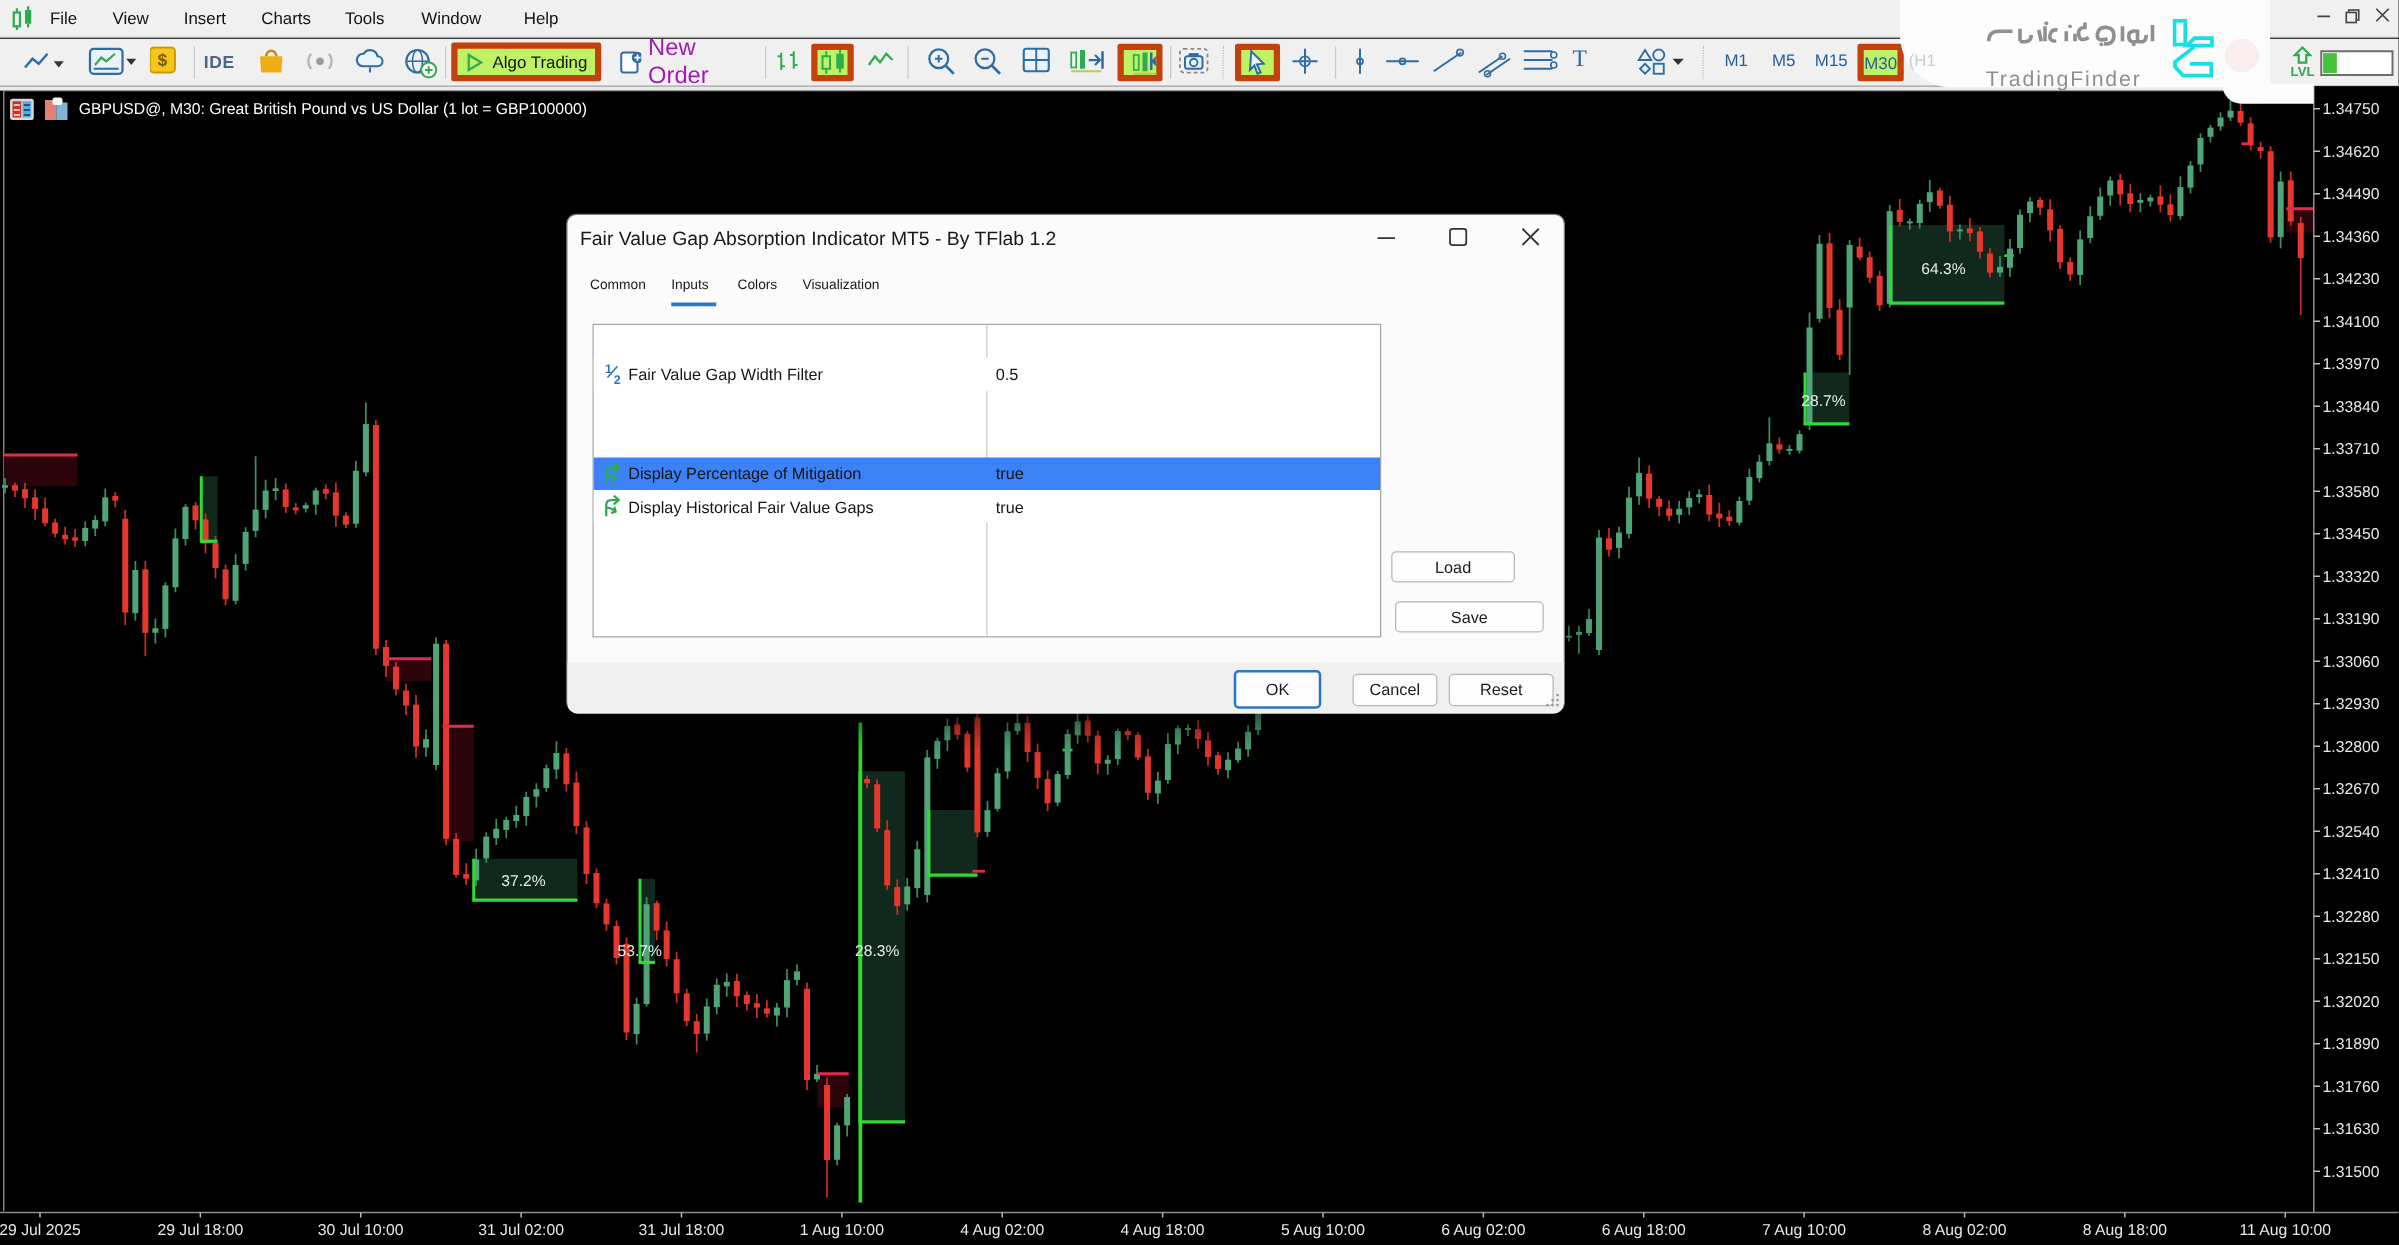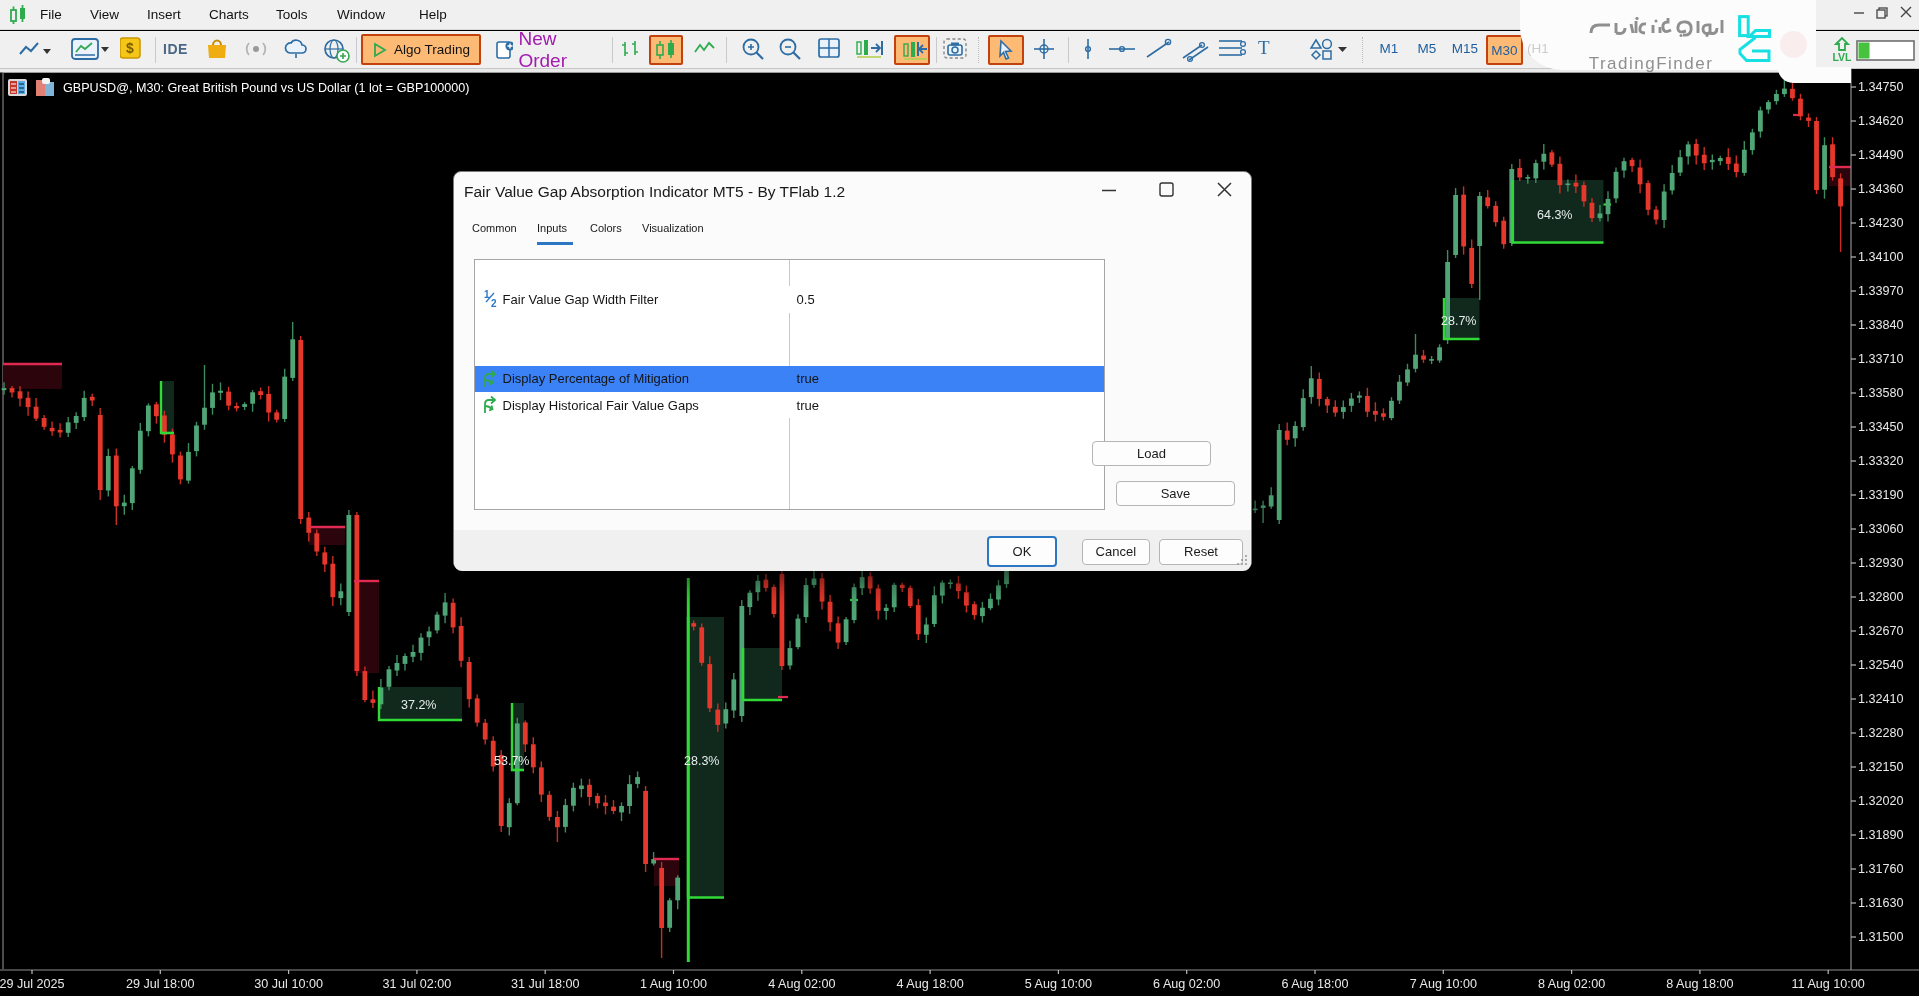--- a/index.html
+++ b/index.html
@@ -1,21 +1,21 @@
 <!DOCTYPE html>
 <html><head><meta charset="utf-8">
 <style>
 *{margin:0;padding:0;box-sizing:border-box}
 body{width:1919px;height:996px;position:relative;overflow:hidden;font-family:"Liberation Sans",sans-serif;background:#000}
 .menubar{position:absolute;left:0;top:0;width:1919px;height:30px;background:#f0f0f0;border-bottom:1px solid #d9d9d9}
 .menubar .mi{position:absolute;top:7px;font-size:13.5px;color:#111}
 .toolbar{position:absolute;left:0;top:31px;width:1919px;height:38px;background:#f0f0f0;border-bottom:1px solid #c8c8c8}
 .sep{position:absolute;top:6px;height:26px;width:1px;background:#c9c9c9}
 .tbtn{position:absolute;display:flex;align-items:center;justify-content:center}
-.sel{background:#fdba74;border:2px solid #c2410c;border-radius:2px}
+.sel{background:#bef264;border:5px solid #c2410c;border-radius:2px}
 .dlg{position:absolute;left:453px;top:171px;width:799px;height:399px;background:#fbfbfb;border:1px solid #7a7a7a;border-radius:8px;box-shadow:0 10px 30px rgba(0,0,0,.65);z-index:30}
 .dlg .ttl{position:absolute;left:10px;top:11px;font-size:15.5px;color:#191919}
 .tab{position:absolute;top:50px;font-size:11px;color:#191919}
 .tbl{position:absolute;left:19.6px;top:87px;width:631.8px;height:250.5px;background:#fff;border:1px solid #a5a5a5}
 .row{position:absolute;left:0;width:100%;height:26.4px}
 .rlab{position:absolute;left:28px;top:5.5px;font-size:13px;color:#151515}
 .rval{position:absolute;left:322px;top:5.5px;font-size:13px;color:#151515}
 .btn{position:absolute;background:#fdfdfd;border:1px solid #b5b5b5;border-radius:4px;font-size:13px;color:#1a1a1a;display:flex;align-items:center;justify-content:center}
 .wm{position:absolute;z-index:40}
 </style></head><body>
@@ -881,21 +881,21 @@
         <svg width="22" height="22" style="position:absolute;left:6px;top:2px">
           <path d="M4 19 L4 10 Q4 6 8 6 L13 6" fill="none" stroke="#2eab4f" stroke-width="1.8"></path>
           <path d="M10 2.5 L14 6 L10 9.5" fill="none" stroke="#2eab4f" stroke-width="1.8"></path>
           <path d="M4 12 Q8 12 11 15" fill="none" stroke="#2eab4f" stroke-width="1.8"></path>
           <path d="M8 16.5 L11.5 15.2 L10.5 11.5" fill="none" stroke="#2eab4f" stroke-width="1.8"></path>
         </svg>
         <span class="rlab">Display Historical Fair Value Gaps</span>
         <span class="rval">true</span>
       </div>
     </div>
-    <div class="btn" style="left:638px;top:269px;width:119px;height:25px">Load</div>
+    <div class="btn" style="left:659px;top:269px;width:99px;height:25px">Load</div>
     <div class="btn" style="left:662px;top:308.5px;width:119px;height:25px">Save</div>
     <div style="position:absolute;left:0;top:358px;width:100%;height:41px;background:#f0f0f0;border-radius:0 0 8px 8px"></div>
     <div class="btn" style="left:533px;top:364px;width:70px;height:31px;border:2px solid #2c77c4">OK</div>
     <div class="btn" style="left:628px;top:367px;width:67.6px;height:25.6px">Cancel</div>
     <div class="btn" style="left:705px;top:367px;width:84px;height:25.6px">Reset</div>
     <svg width="14" height="14" style="position:absolute;right:2px;bottom:2px">
       <circle cx="11" cy="3" r="1.1" fill="#9a9a9a"></circle>
       <circle cx="7" cy="7" r="1.1" fill="#9a9a9a"></circle>
       <circle cx="11" cy="7" r="1.1" fill="#9a9a9a"></circle>
       <circle cx="3" cy="11" r="1.1" fill="#9a9a9a"></circle>

